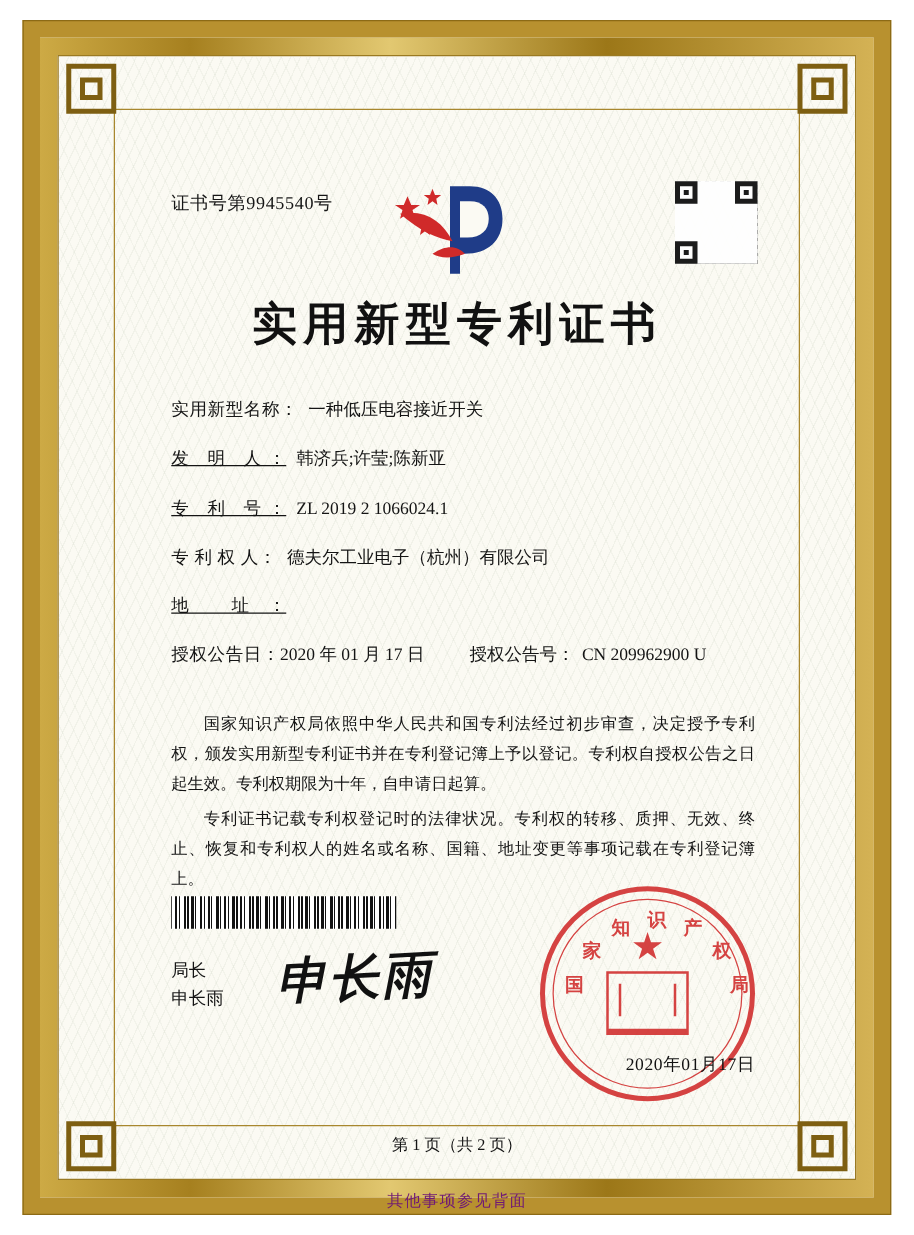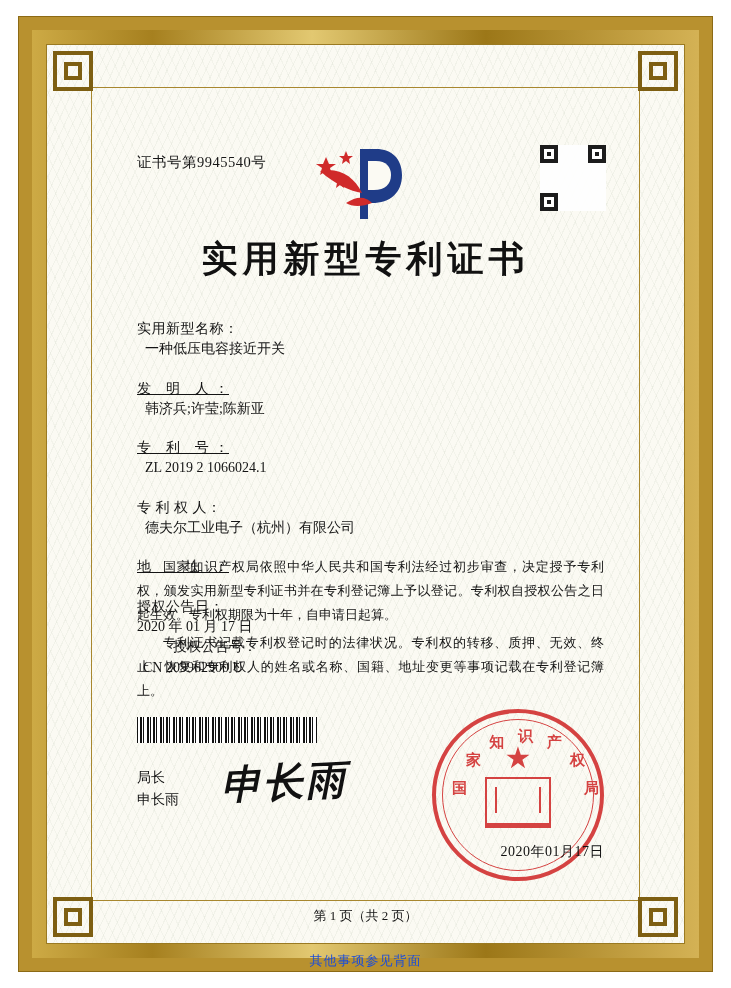--- a/index.html
+++ b/index.html
@@ -174,21 +174,20 @@
     right: 18px;
     top: 212px;
   }
   .field-row {
     display: flex;
     align-items: flex-start;
     margin-bottom: 19px;
     font-size: 14px;
     line-height: 1.45;
     color: #141414;
-    flex-direction: column;
   }
   .field-label {
     flex: 0 0 auto;
     white-space: nowrap;
     letter-spacing: 0.5px;
   }
   .field-label.spread {
     display: inline-block;
     width: 92px;
     text-align: justify;
@@ -205,21 +204,21 @@
   }
   .field-row.two-col .col2 {
     margin-left: 36px;
     white-space: nowrap;
   }
 
   .paragraphs {
     position: absolute;
     left: 28px;
     right: 18px;
-    top: 448px;
+    top: 460px;
     font-size: 13px;
     line-height: 1.85;
     color: #141414;
     text-align: justify;
   }
   .paragraphs p {
     margin: 0 0 4px 0;
     text-indent: 2em;
   }
 
@@ -333,21 +332,21 @@
     color: #141414;
   }
 
   .footer-note {
     position: absolute;
     left: 0;
     right: 0;
     bottom: 18px;
     text-align: center;
     font-size: 13px;
-    color: #1d4ed8;
+    color: #701a75;
     letter-spacing: 1px;
   }
 </style>
 </head>
 <body>
 
 <div id="certificate">
 
   <div class="frame-outer">
     <div class="frame-inner-bg">

